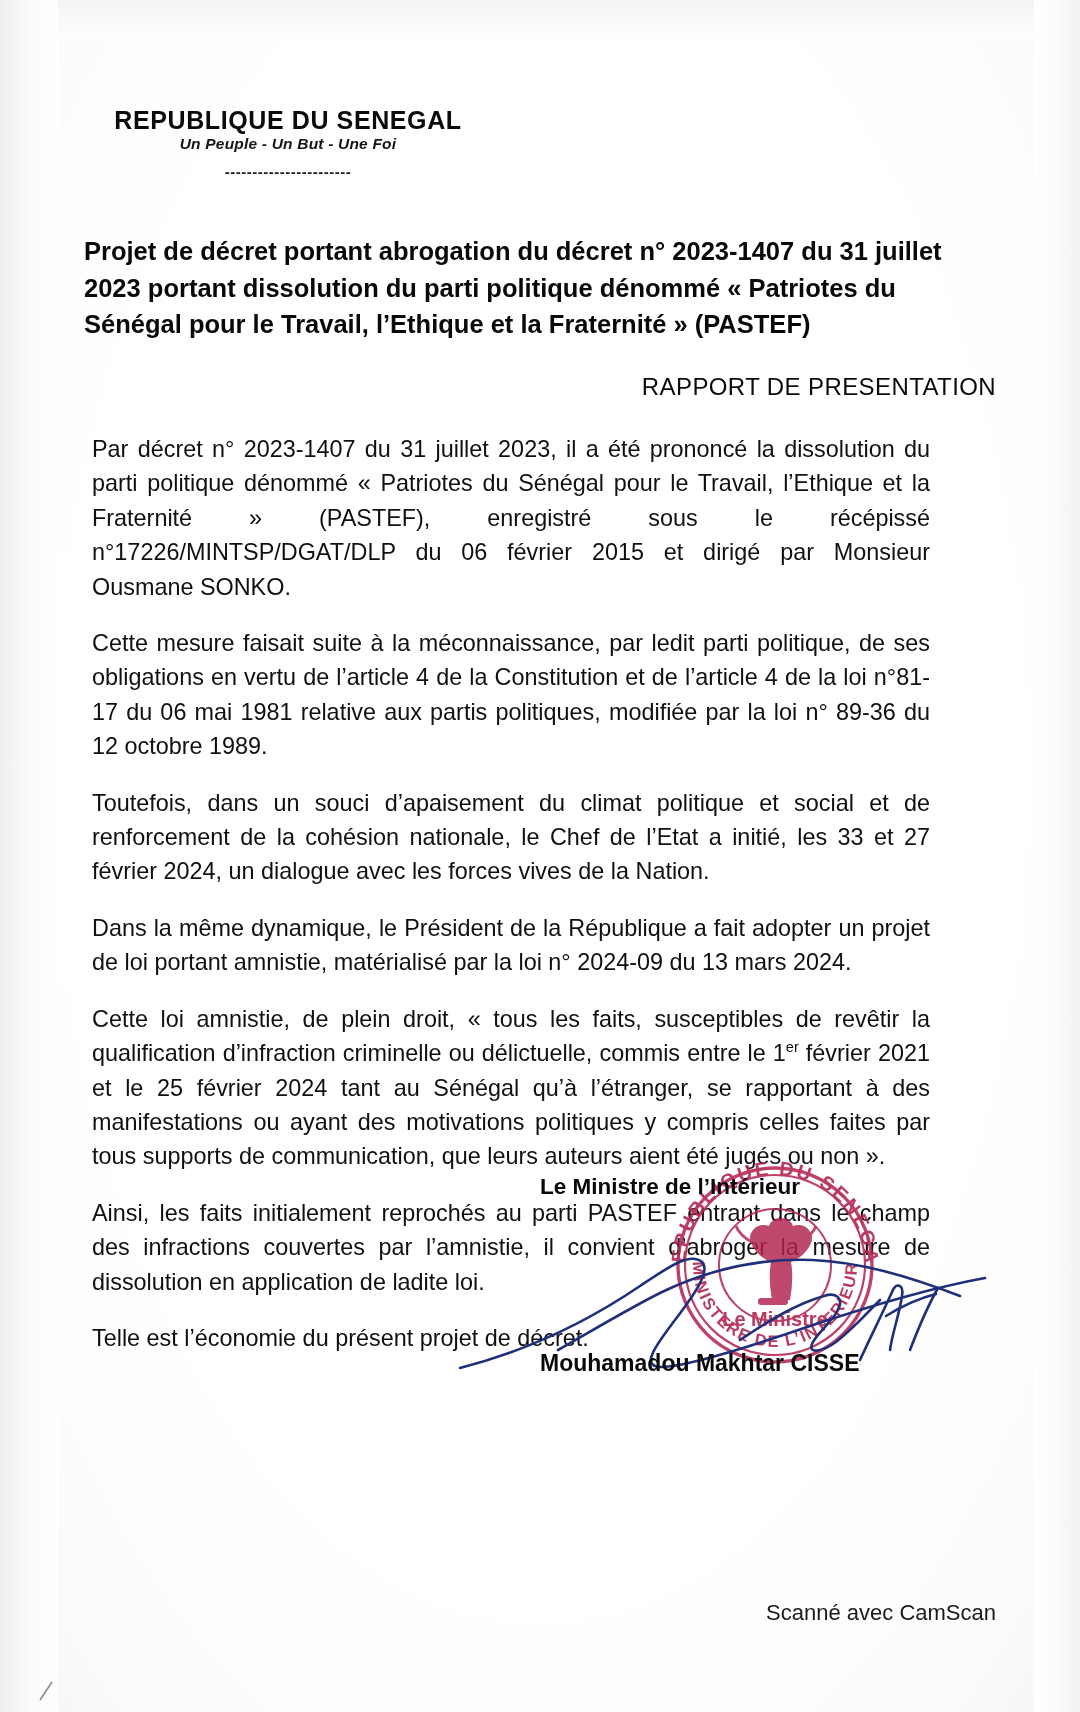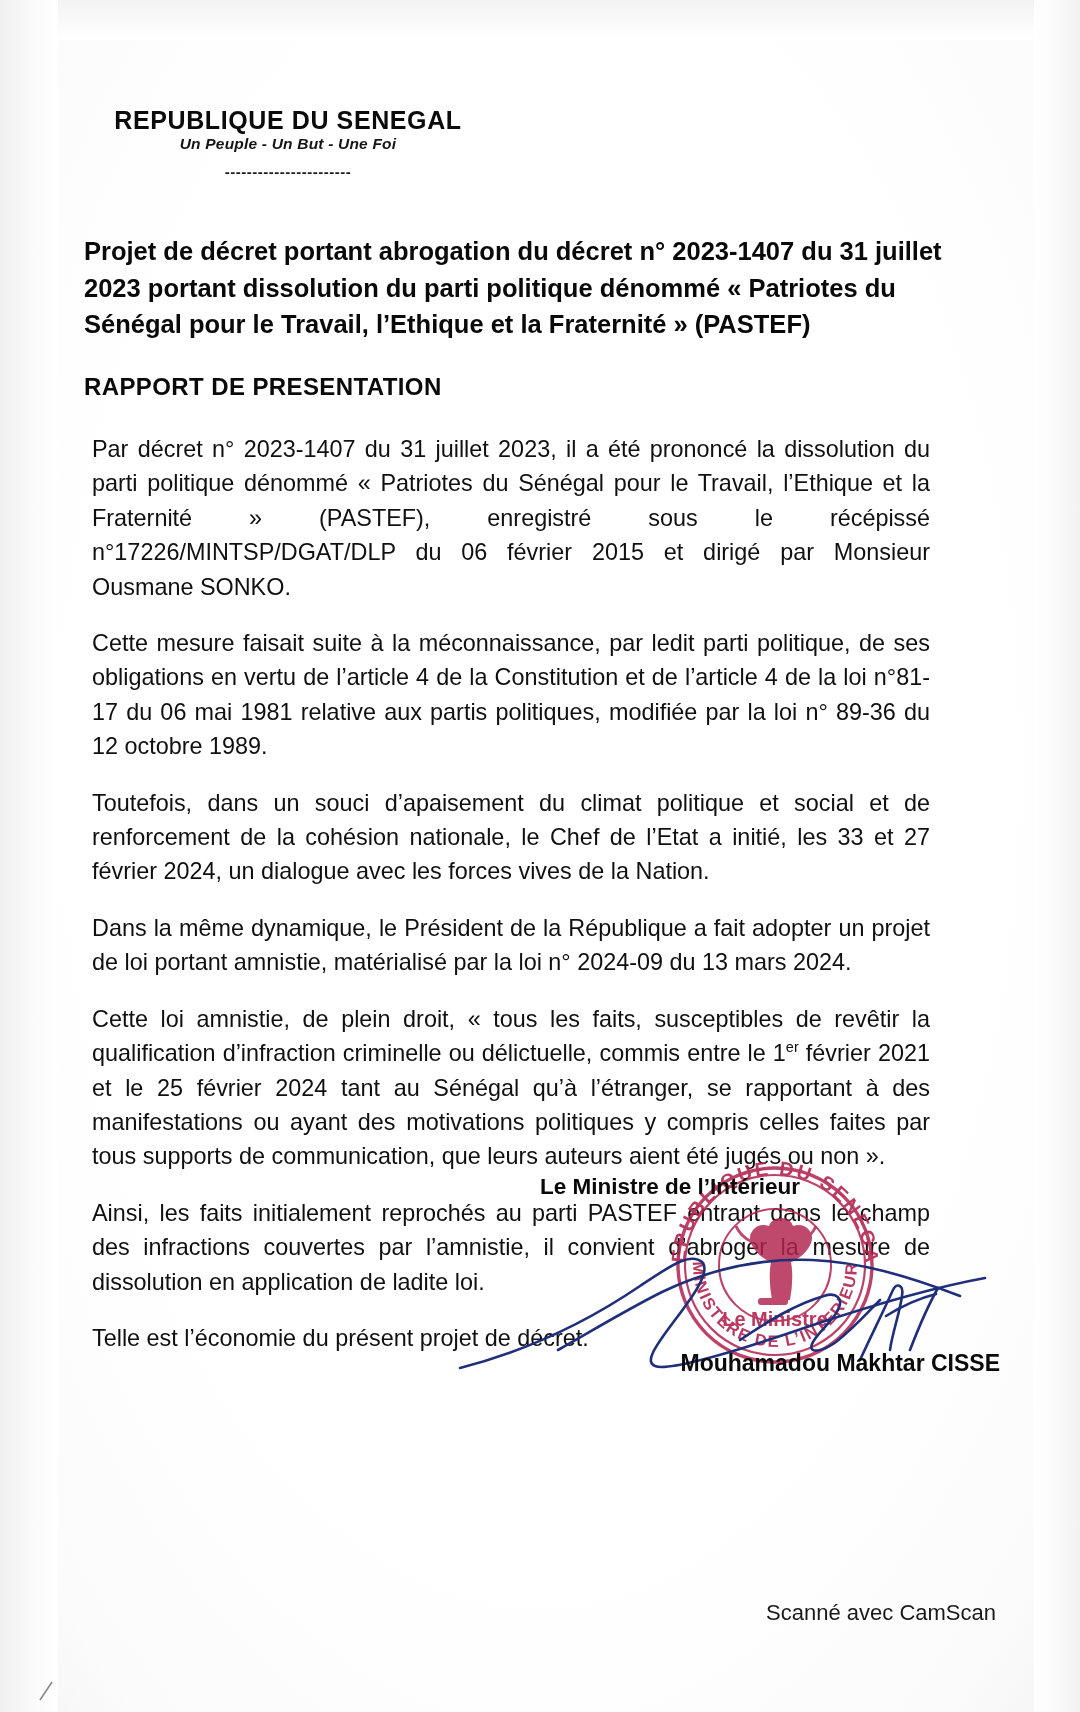--- a/index.html
+++ b/index.html
@@ -83,22 +83,22 @@
     font-size: 25.5px;
     line-height: 1.44;
     color: #090909;
   }
 
   .section-heading {
     position: absolute;
     left: 84px;
     top: 373px;
     width: 912px;
-    text-align: left;
-    font-weight: 700;
+    text-align: right;
+    font-weight: 400;
     font-size: 24px;
     letter-spacing: 0.4px;
     color: #0a0a0a;
   }
 
   
   .body-text {
     position: absolute;
     left: 92px;
     top: 432px;
@@ -136,21 +136,21 @@
     font-weight: 700;
     font-size: 22.5px;
     color: #0a0a0a;
     z-index: 4;
   }
   .minister-name {
     position: absolute;
     left: 0;
     top: 200px;
     width: 460px;
-    text-align: right;
+    text-align: left;
     font-weight: 700;
     font-size: 23px;
     color: #0a0a0a;
     z-index: 4;
   }
 
   .stamp-wrap {
     position: absolute;
     left: 120px;
     top: 0px;

